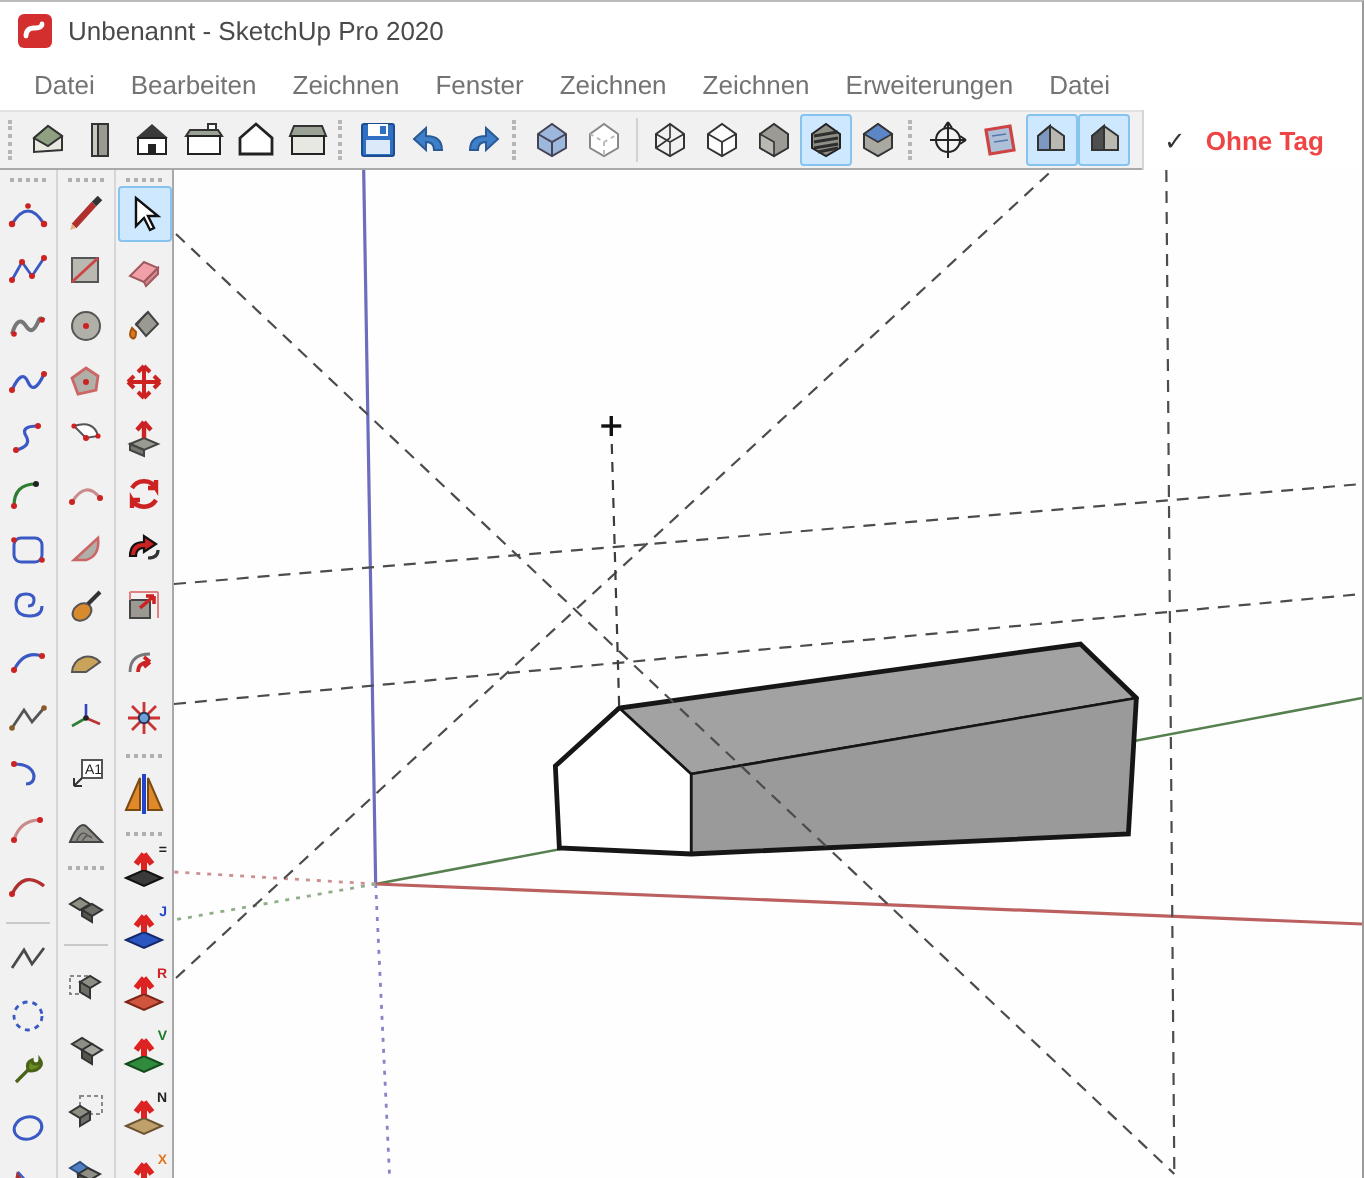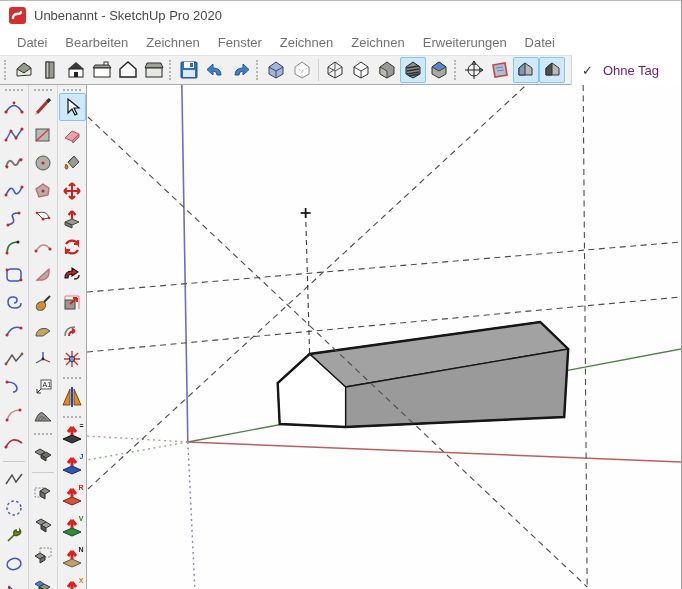--- a/index.html
+++ b/index.html
@@ -17,21 +17,21 @@
   .menu-item { font-size:13px; color:#737373; padding:3px 9px; cursor:default; }
 
   
   .toolbar { height:30px; background:#f1f1f1; border-top:1px solid #e2e2e2; border-bottom:1px solid #a9a9a9; display:flex; align-items:center; padding-left:2px; flex:0 0 auto; }
   .grip-v { width:4px; height:20px; border-left:2px dotted #b5b5b5; margin:0 3px 0 2px; }
   .tbtn { width:26px; height:26px; display:flex; align-items:center; justify-content:center; border:1px solid transparent; border-radius:2px; }
   .tbtn.sel { background:#cde8ff; border-color:#86c3ee; }
   .tb-sep { width:1px; height:22px; background:#d2d2d2; margin:0 3px; }
   .tag-combo { margin-left:6px; height:30px; background:#fff; border-left:1px solid #d5d5d5; flex:1; display:flex; align-items:center; padding-left:10px; }
   .tag-check { font-size:13px; color:#333; margin-right:10px; }
-  .tag-label { font-size:13px; color:#701a75; }
+  .tag-label { font-size:13px; color:#ef4444;font-weight:bold; }
 
   
   .app-body { flex:1; display:flex; min-height:0; }
   .sidebar { width:87px; background:#f1f1f1; display:flex; overflow:hidden; flex:0 0 auto; }
   .s-col { width:29px; border-right:1px solid #d6d6d6; display:flex; flex-direction:column; align-items:center; overflow:hidden; }
   .s-col:last-child { border-right:1px solid #a9a9a9; }
   .grip-h { width:18px; border-top:2px dotted #b0b0b0; margin:4px 0 2px 0; flex:0 0 auto; }
   .cell { width:27px; height:28px; display:flex; align-items:center; justify-content:center; border:1px solid transparent; border-radius:2px; flex:0 0 auto; position:relative; }
   .cell.tall { height:31px; }
   .cell.sel { background:#cde8ff; border-color:#86c3ee; }

